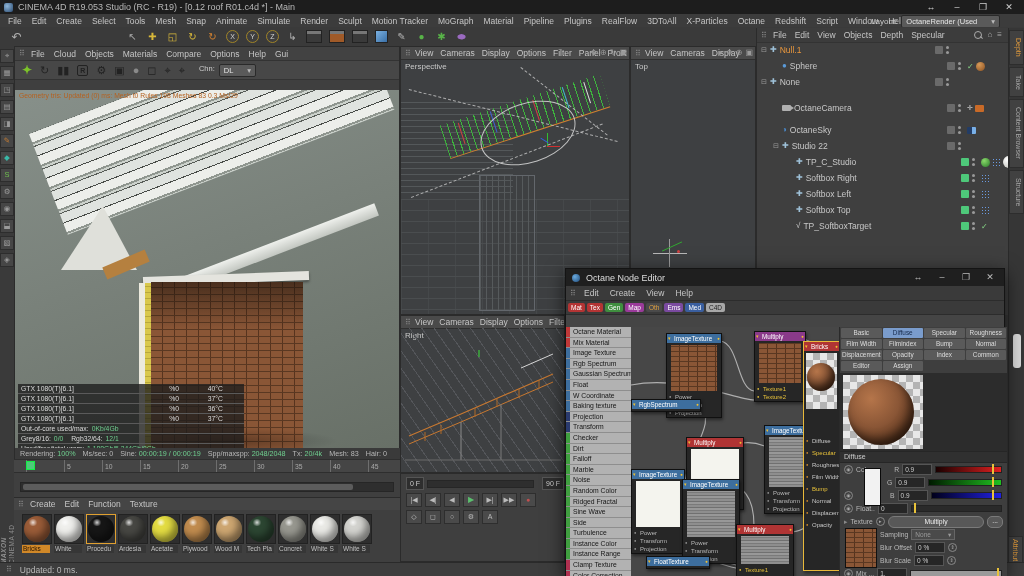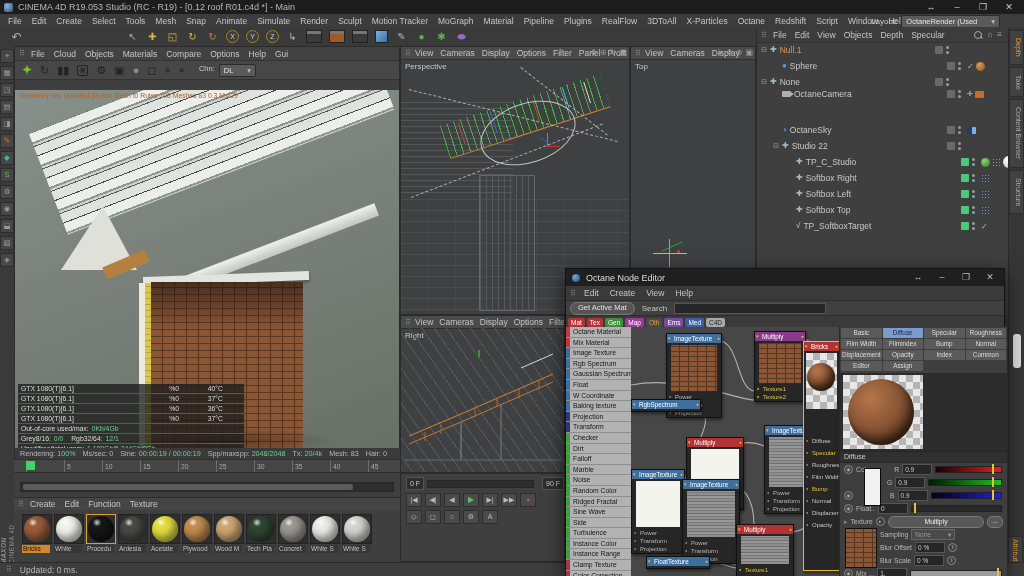--- a/index.html
+++ b/index.html
@@ -621,21 +621,21 @@
       </div>
     <div class="omr" style="top:46px;padding-left:4px">
         <span class="ex">⊟</span>
         <span class="oi oi-null">✚</span>
         <span class="lbl">None</span>
         <span class="sp"></span>
         <span class="tgl"></span>
         <span class="odots"></span>
         <span class="tagbox"></span>
       </div>
-    <div class="omr" style="top:58px;padding-left:16px">
+    <div class="omr" style="top:72px;padding-left:16px">
         <span class="ex"></span>
         <span class="oi oi-cam"></span>
         <span class="lbl">OctaneCamera</span>
         <span class="sp"></span>
         <span class="tgl"></span>
         <span class="odots"></span>
         <span class="tagbox">
           <span class="tcross">✛</span>
           <span class="tcam"></span>
         </span>
@@ -774,25 +774,20 @@
       </span>
     </div>
     <div class="ne-menus">
       <span class="burger">⠿</span>
       <span style="display:flex;gap:11px">
           <span class="mi">Edit</span>
           <span class="mi">Create</span>
           <span class="mi">View</span>
           <span class="mi">Help</span>
         </span>
-    </div>
-    <div class="ne-tools">
-      <span class="gam">Get Active Mat</span>
-      <span>Search</span>
-      <span class="search-in"></span>
     </div>
     <div class="ne-chips">
 
     <span class="chip c-red">Mat</span>
         <span class="chip c-red">Tex</span>
         <span class="chip c-green">Gen</span>
         <span class="chip c-mag">Map</span>
         <span class="chip c-dark">Oth</span>
         <span class="chip c-vio">Ems</span>
         <span class="chip c-blue">Med</span>

